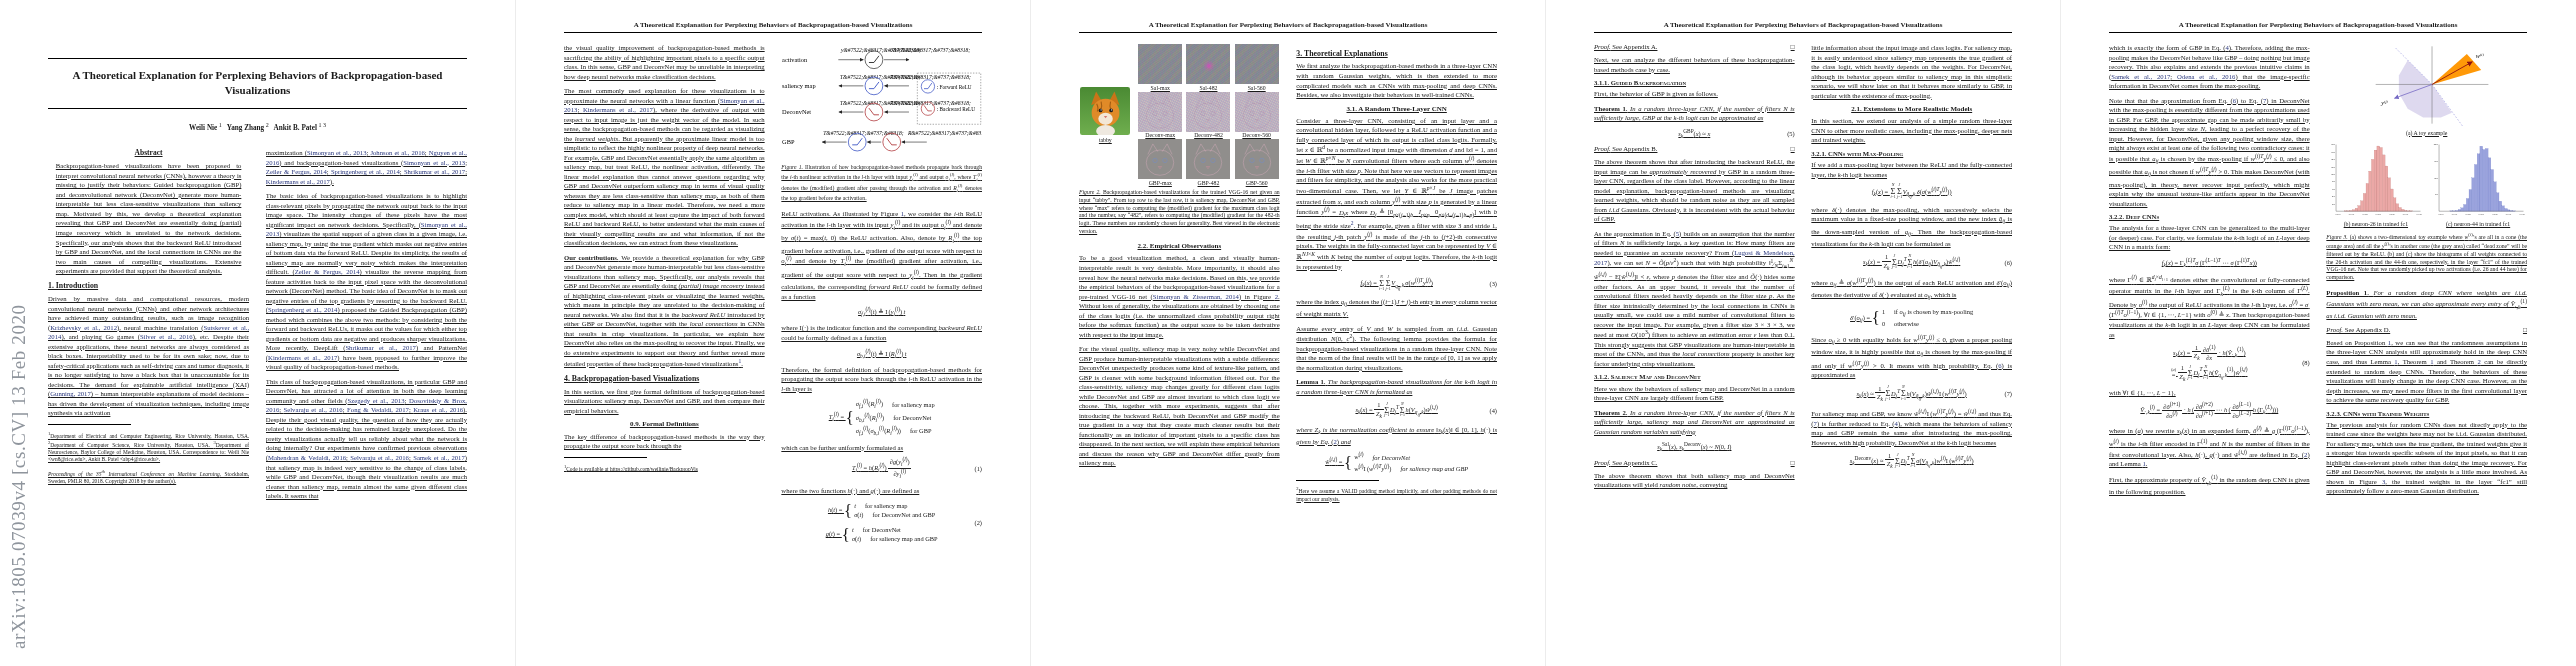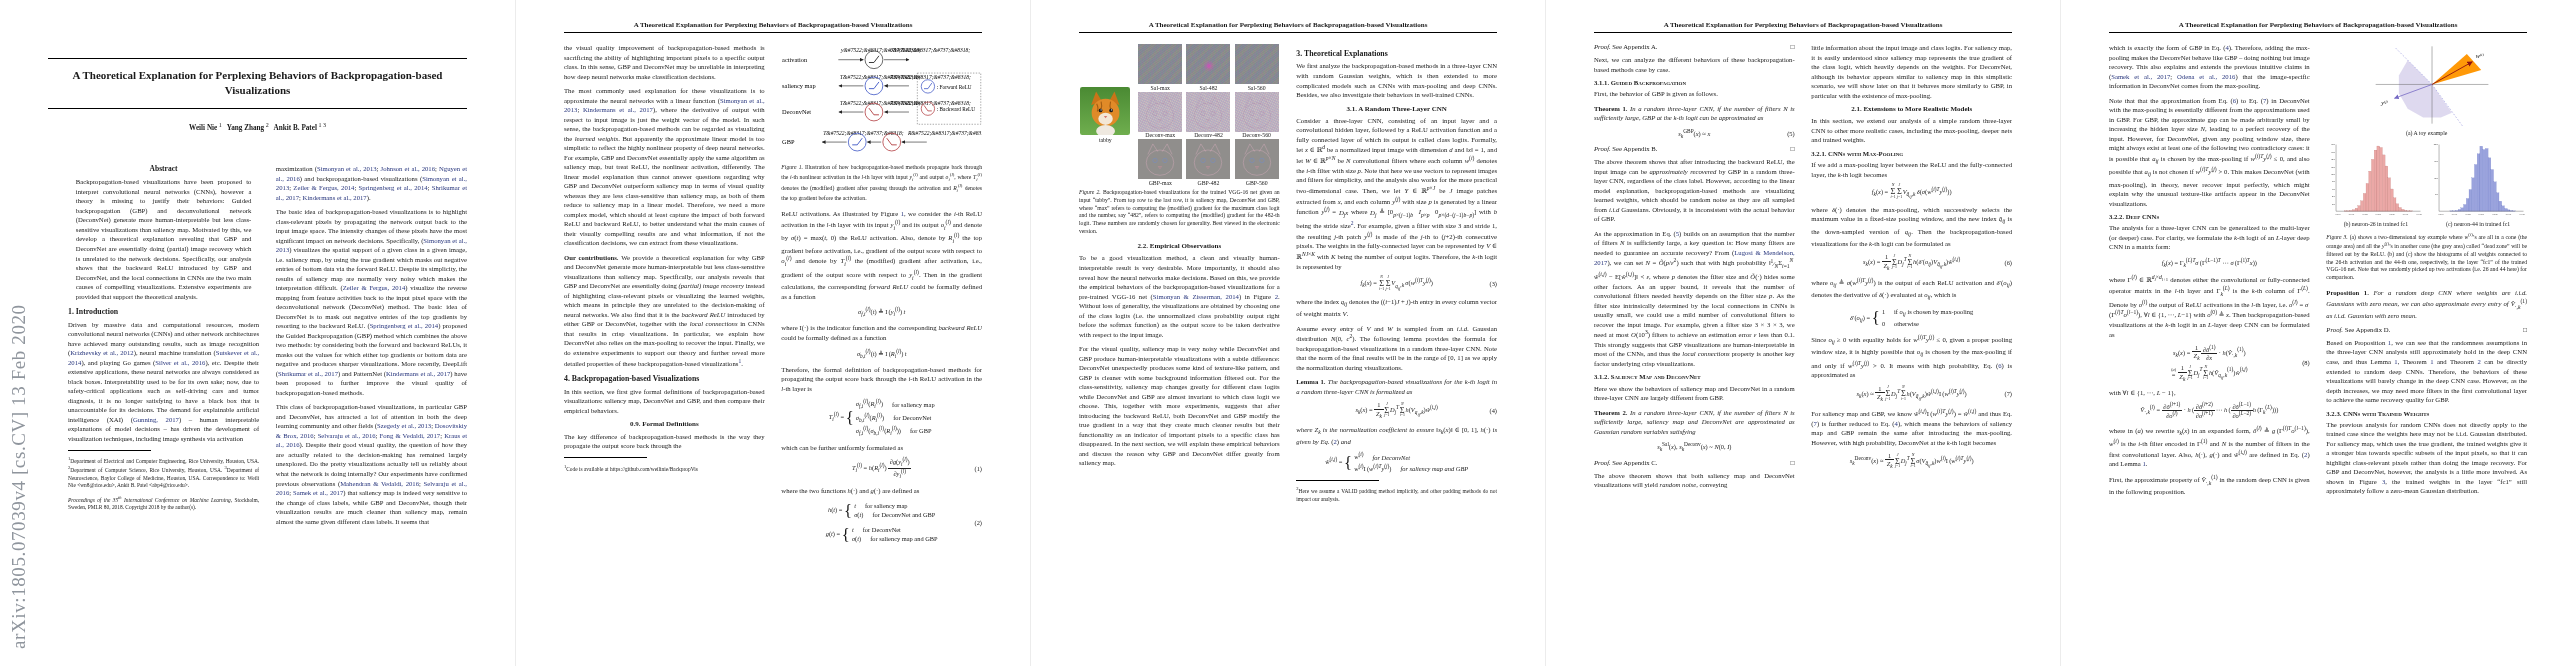--- a/index.html
+++ b/index.html
@@ -3,22 +3,22 @@
 <meta charset="utf-8">
 <style>
   html,body{margin:0;padding:0;background:#ffffff;}
   #pages{display:flex;width:2576px;height:667px;background:#fff;}
   .sheet{position:relative;width:515px;height:667px;flex:0 0 515px;overflow:hidden;background:#fff;
          font-family:"Liberation Serif","DejaVu Serif",serif;color:#1a1a1a;box-sizing:border-box;}
   .sheet+.sheet{border-left:0.6px solid #ececec;}
   .runhead{position:absolute;top:21px;left:48px;right:48px;text-align:center;font-weight:bold;
            font-size:7px;padding-bottom:2.8px;border-bottom:1.1px solid #000;}
   .cols{position:absolute;top:43px;left:48px;right:48px;bottom:19px;display:flex;gap:16.7px;}
-  .p1cols{top:164px;margin-left:20px;}
-  .col{width:202px;overflow:hidden;}
+  .p1cols{top:148px;}
+  .col{width:202px;overflow:hidden;text-decoration:underline;}
   .p{font-size:6.7px;line-height:1.42;text-align:justify;margin:0 0 5px;}
   .c{color:#28367d;}
   h2.sec{font-size:7.8px;margin:5.6px 0 3.9px;}
   h3.ssec{font-size:7px;margin:5px 0 3.3px;text-align:center;}
   h4.sssec{font-size:6.7px;margin:5px 0 3.3px;font-variant:small-caps;font-weight:bold;}
   
   .tb{position:absolute;top:58px;left:48px;right:48px;}
   .trule{border:none;border-top:1.4px solid #000;margin:0;}
   h1.title{font-size:11px;font-weight:bold;text-align:center;margin:9px 22px 10px;line-height:1.35;}
   .authors{text-align:center;font-weight:bold;font-size:7.2px;margin-top:13.3px;}

